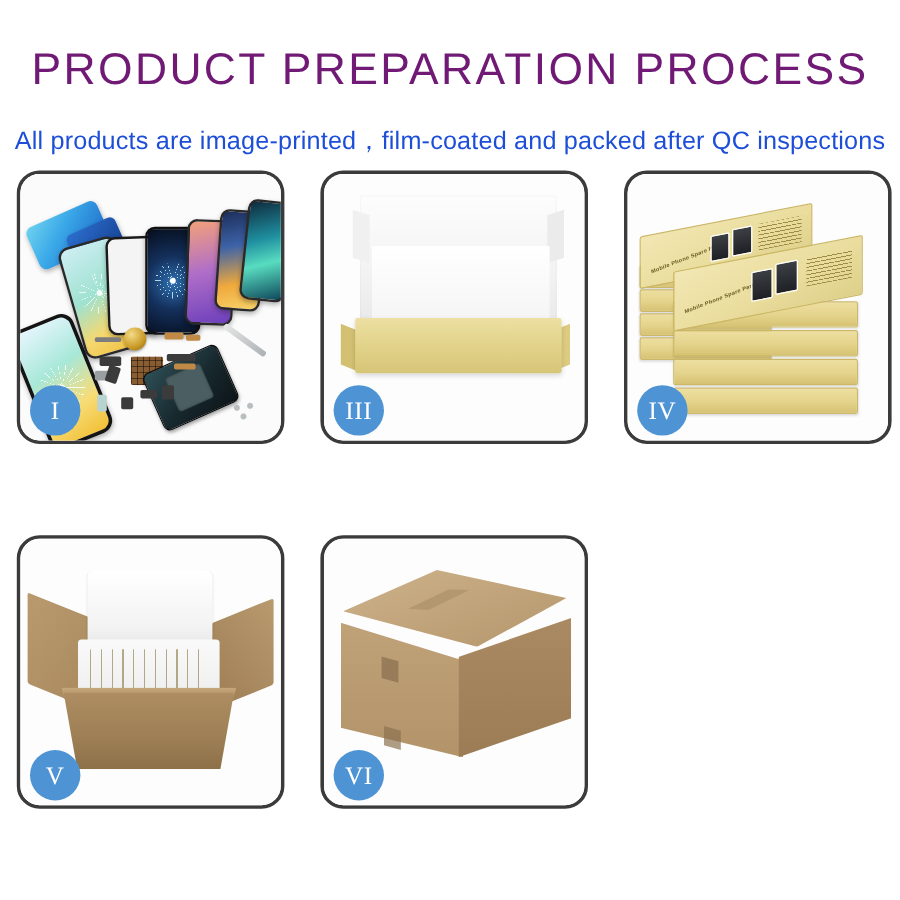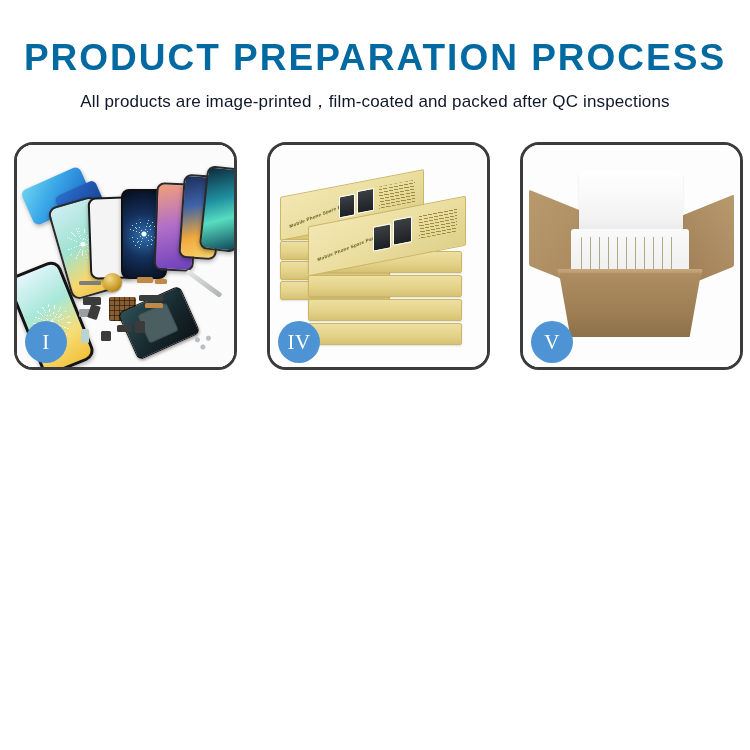--- a/index.html
+++ b/index.html
@@ -11,30 +11,30 @@
     font-family: "Liberation Sans", sans-serif;
     overflow: hidden;
     position: relative;
   }
 
   
   #header { width: 750px; padding-top: 36px; text-align: center; }
   #page-title {
     font-size: 37px;
     letter-spacing: 2.0px;
-    font-weight: 700;
-    color: #0369a1;
+    font-weight: 400;
+    color: #701a75;
     line-height: 44px;
     white-space: nowrap;
     font-family: "Liberation Sans", sans-serif;
   }
   #page-subtitle {
-    margin-top: 10px;
-    font-size: 17px;
-    color: #0f172a;
+    margin-top: 23px;
+    font-size: 21px;
+    color: #1d4ed8;
     letter-spacing: 0.15px;
     white-space: nowrap;
     font-family: "Liberation Sans", sans-serif;
   }
 
   
   #panel-grid {
     position: absolute;
     left: 14px; top: 142px;
     width: 723px; height: 532px;
@@ -400,20 +400,31 @@
       <div class="part" style="left:84px;top:186px;width:10px;height:10px;"></div>
       <div class="part gy" style="left:64px;top:184px;width:8px;height:14px;background:#b9d4d0;"></div>
       <div class="part" style="left:118px;top:176px;width:10px;height:12px;"></div>
       <div class="tweezer"></div>
       <div class="screws"></div>
     </div>
     <div class="badge">I</div>
   </div>
 
 
+  <div class="panel">
+    <div class="panel-inner">
+      <div class="b3-lid"></div>
+      <div class="b3-box-l"></div>
+      <div class="b3-box-r"></div>
+      <div class="b3-foam"></div>
+      <div class="b3-bubble"></div>
+      <div class="b3-box"></div>
+    </div>
+    <div class="badge">III</div>
+  </div>
 
   <div class="panel">
     <div class="panel-inner">
       <div class="stack">
 
         <div class="sbox" style="left:4px;top:62px;width:108px;height:17px;"></div>
         <div class="sbox" style="left:4px;top:82px;width:108px;height:17px;"></div>
         <div class="sbox" style="left:4px;top:102px;width:108px;height:17px;"></div>
         <div class="sbox" style="left:4px;top:122px;width:108px;height:17px;"></div>
 
@@ -446,14 +457,25 @@
       <div class="v-flapR"></div>
       <div class="v-foamlid"></div>
       <div class="v-foambox"></div>
       <div class="v-contents"></div>
       <div class="v-cartonlip"></div>
       <div class="v-carton"></div>
     </div>
     <div class="badge">V</div>
   </div>
 
+  <div class="panel">
+    <div class="panel-inner">
+      <div class="vi-top"></div>
+      <div class="vi-tape"></div>
+      <div class="vi-front"></div>
+      <div class="vi-side"></div>
+      <div class="vi-seam1"></div>
+      <div class="vi-seam2"></div>
+    </div>
+    <div class="badge">VI</div>
+  </div>
 
 </div>
 
 </body></html>

